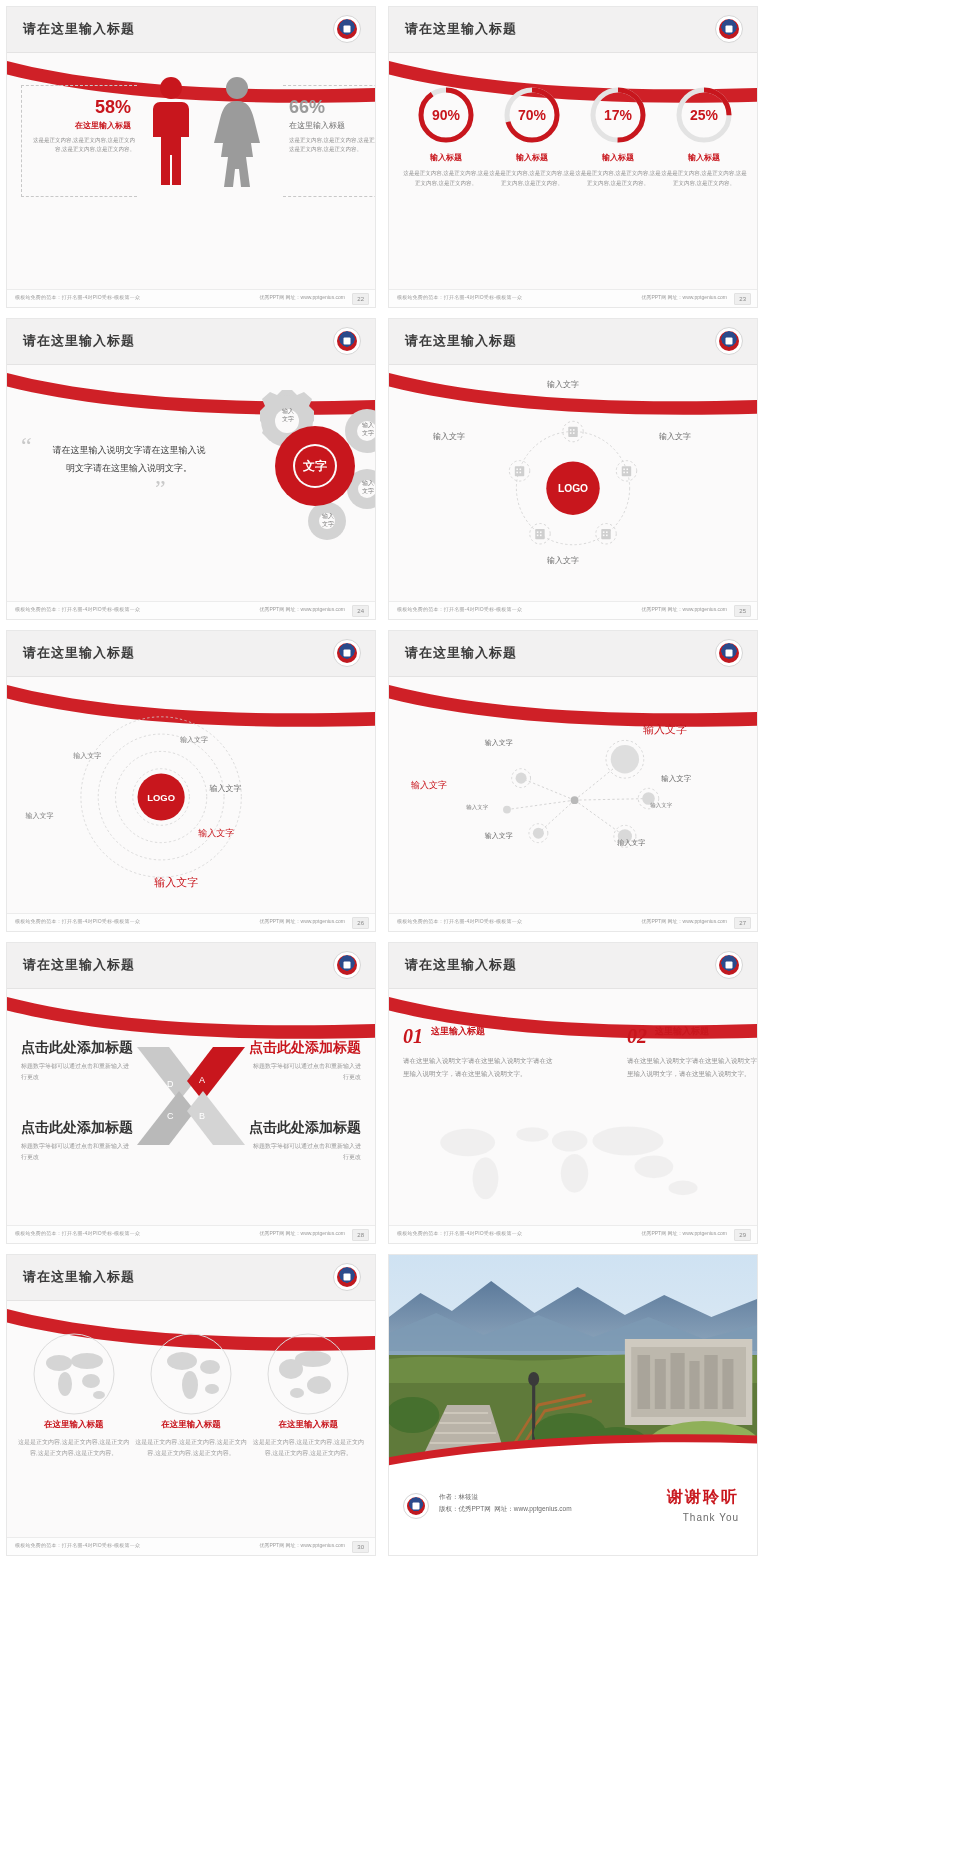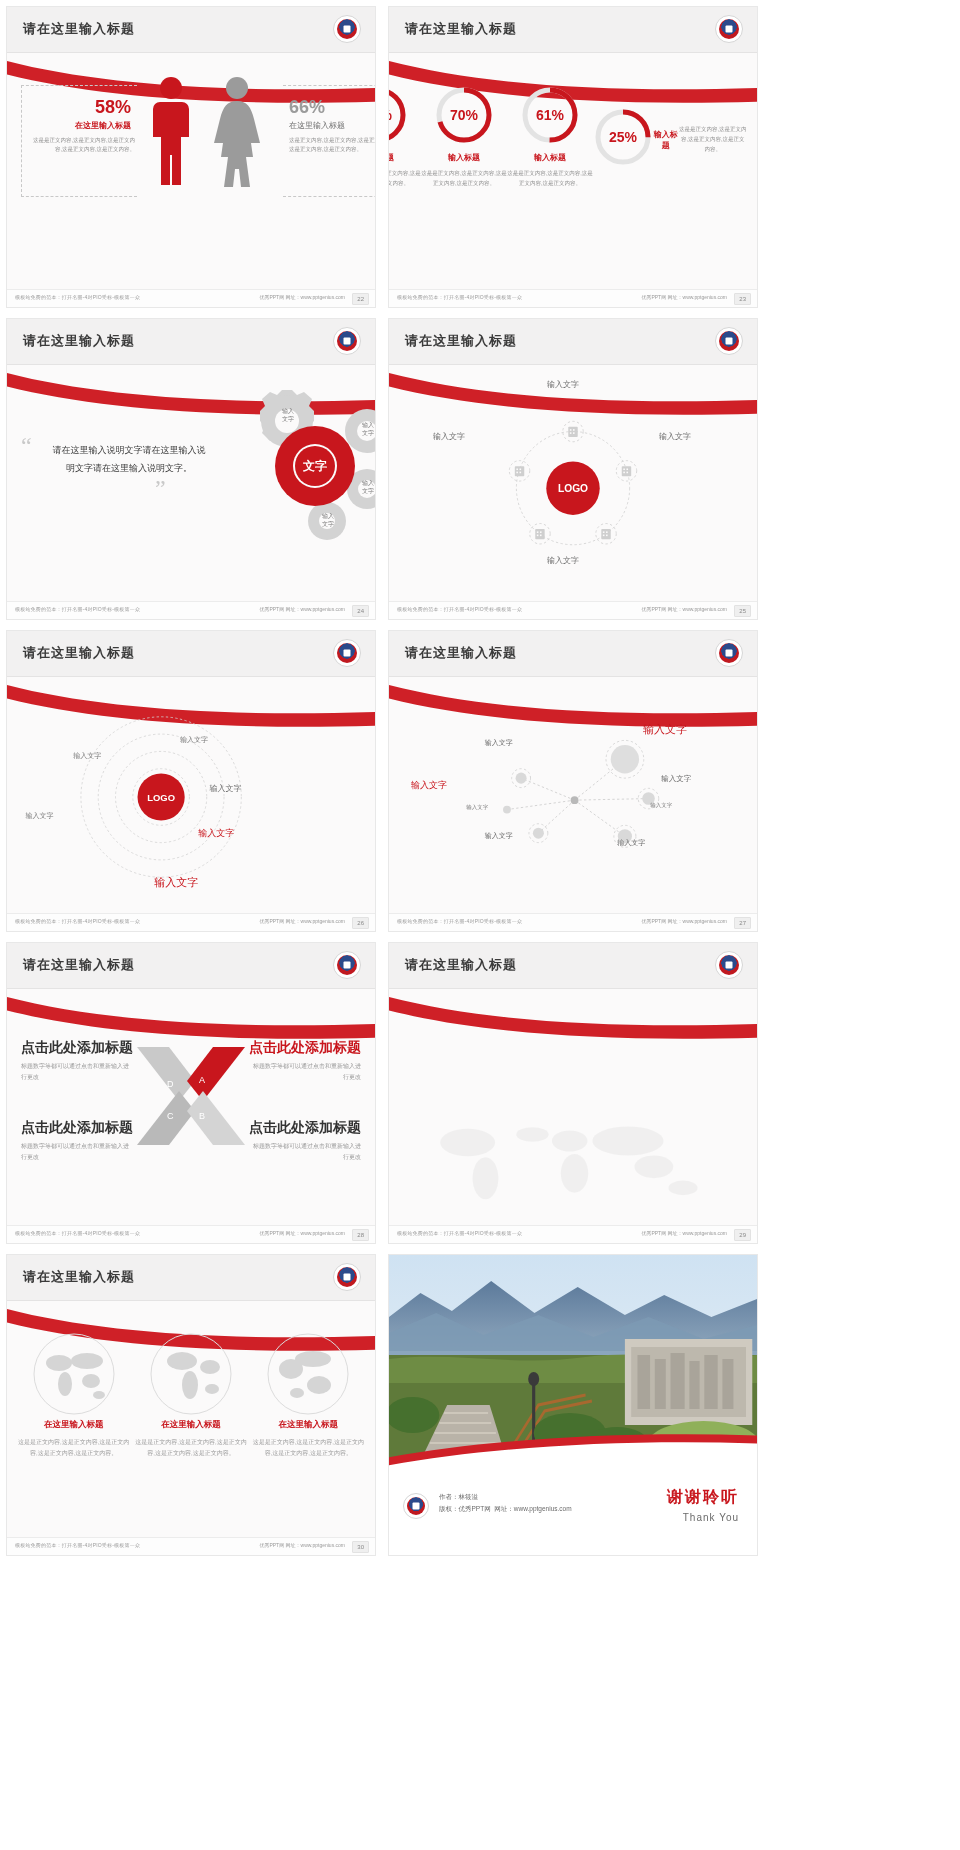--- a/index.html
+++ b/index.html
@@ -215,27 +215,27 @@
           <div class="ring-lbl">输入标题</div>
           <div class="ring-desc">这是是正文内容,这是正文内容,这是正文内容,这是正文内容。</div>
         </div>
 
         <div style="display:flex;flex-direction:column;align-items:center;">
           <div class="ring-wrap">
             <svg width="60" height="60" viewBox="0 0 60 60">
               <circle cx="30" cy="30" r="25" fill="none" stroke="#e3e3e3" stroke-width="5"></circle>
               <circle cx="30" cy="30" r="25" fill="none" stroke="#c8161d" stroke-width="5" stroke-dasharray="78.5 157.1" transform="rotate(-90 30 30)"></circle>
             </svg>
-            <div class="ring-val">61%</div>
+            <div class="ring-val">17%</div>
           </div>
           <div class="ring-lbl">输入标题</div>
           <div class="ring-desc">这是是正文内容,这是正文内容,这是正文内容,这是正文内容。</div>
         </div>
 
-        <div style="display:flex;flex-direction:row;align-items:center;">
+        <div style="display:flex;flex-direction:column;align-items:center;">
           <div class="ring-wrap">
             <svg width="60" height="60" viewBox="0 0 60 60">
               <circle cx="30" cy="30" r="25" fill="none" stroke="#e3e3e3" stroke-width="5"></circle>
               <circle cx="30" cy="30" r="25" fill="none" stroke="#c8161d" stroke-width="5" stroke-dasharray="39.3 157.1" transform="rotate(-90 30 30)"></circle>
             </svg>
             <div class="ring-val">25%</div>
           </div>
           <div class="ring-lbl">输入标题</div>
           <div class="ring-desc">这是是正文内容,这是正文内容,这是正文内容,这是正文内容。</div>
         </div>
@@ -534,20 +534,38 @@
           <ellipse cx="70" cy="36" rx="34" ry="17"></ellipse>
           <ellipse cx="92" cy="80" rx="16" ry="26"></ellipse>
           <ellipse cx="196" cy="34" rx="22" ry="13"></ellipse>
           <ellipse cx="202" cy="74" rx="17" ry="24"></ellipse>
           <ellipse cx="268" cy="34" rx="44" ry="18"></ellipse>
           <ellipse cx="300" cy="66" rx="24" ry="14"></ellipse>
           <ellipse cx="336" cy="92" rx="18" ry="9"></ellipse>
           <ellipse cx="150" cy="26" rx="20" ry="9"></ellipse>
         </g>
       </svg>
+      <div style="position:absolute; left:14px; top:30px;">
+        <div style="display:flex; align-items:flex-start; gap:8px;">
+          <div class="num-big">01</div>
+          <div>
+            <div class="s29-h">这里输入标题</div>
+          </div>
+        </div>
+        <div class="s29-p">请在这里输入说明文字请在这里输入说明文字请在这里输入说明文字，请在这里输入说明文字。</div>
+      </div>
+      <div style="position:absolute; left:238px; top:30px;">
+        <div style="display:flex; align-items:flex-start; gap:8px;">
+          <div class="num-big">02</div>
+          <div>
+            <div class="s29-h">这里输入标题</div>
+          </div>
+        </div>
+        <div class="s29-p">请在这里输入说明文字请在这里输入说明文字请在这里输入说明文字，请在这里输入说明文字。</div>
+      </div>
     </div>
     <div class="ftr">
       <div class="ftr-left">模板站免费的范本：打开名图-4对PIO受标-模板第一众</div>
       <div class="ftr-right">优秀PPT网    网址：www.pptgenius.com</div>
       <div class="pagenum">29</div>
     </div>
   </div>
 
   <div class="slide">
     <div class="hdr"></div>

